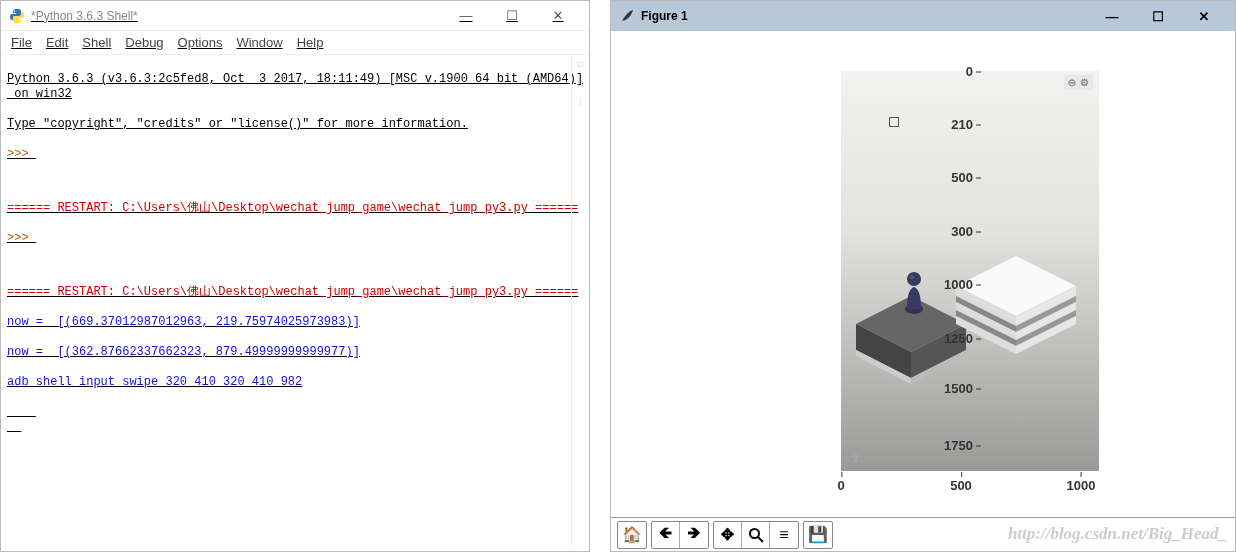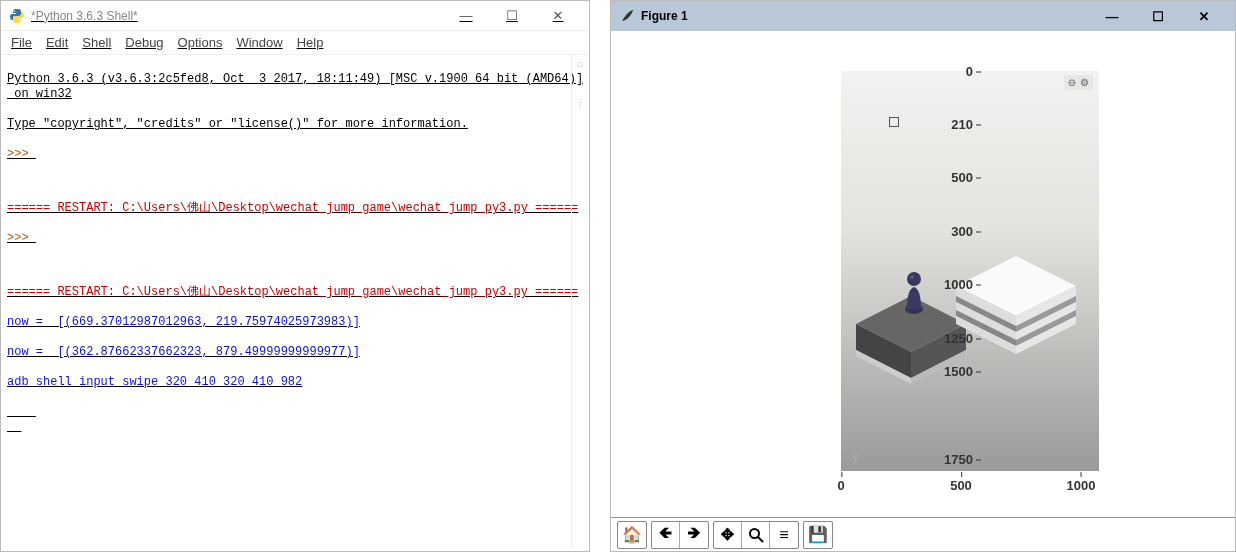--- a/index.html
+++ b/index.html
@@ -153,22 +153,22 @@
       <span class="xtick" style="left:0px;">0</span>
       <span class="xtick" style="left:120px;">500</span>
       <span class="xtick" style="left:240px;">1000</span>
     </div>
     <span class="ytick" style="top:40px;">0</span>
     <span class="ytick" style="top:93px;">210</span>
     <span class="ytick" style="top:146px;">500</span>
     <span class="ytick" style="top:200px;">300</span>
     <span class="ytick" style="top:253px;">1000</span>
     <span class="ytick" style="top:307px;">1250</span>
-    <span class="ytick" style="top:340px;">1500</span>
-    <span class="ytick" style="top:428px;">1750</span>
+    <span class="ytick" style="top:357px;">1500</span>
+    <span class="ytick" style="top:414px;">1750</span>
   </div>
   <div class="toolbar">
     <div class="tbgrp">
         <div class="tbbtn">🏠</div>
       </div>
     <div class="tbgrp">
       <div class="tbbtn">🡸</div>
       <div class="tbbtn">🡺</div>
     </div>
     <div class="tbgrp">
@@ -177,15 +177,16 @@
           <svg width="16" height="16" viewBox="0 0 16 16">
             <circle cx="6.5" cy="6.5" r="4.5" fill="none" stroke="#000" stroke-width="2"></circle>
             <line x1="10" y1="10" x2="15" y2="15" stroke="#000" stroke-width="2"></line>
           </svg>
         </div>
       <div class="tbbtn">≡</div>
     </div>
     <div class="tbgrp">
         <div class="tbbtn">💾</div>
       </div>
+    <span class="watermark">http://blog.csdn.net/Big_Head_</span>
   </div>
 
 </div>
 
 </body></html>

